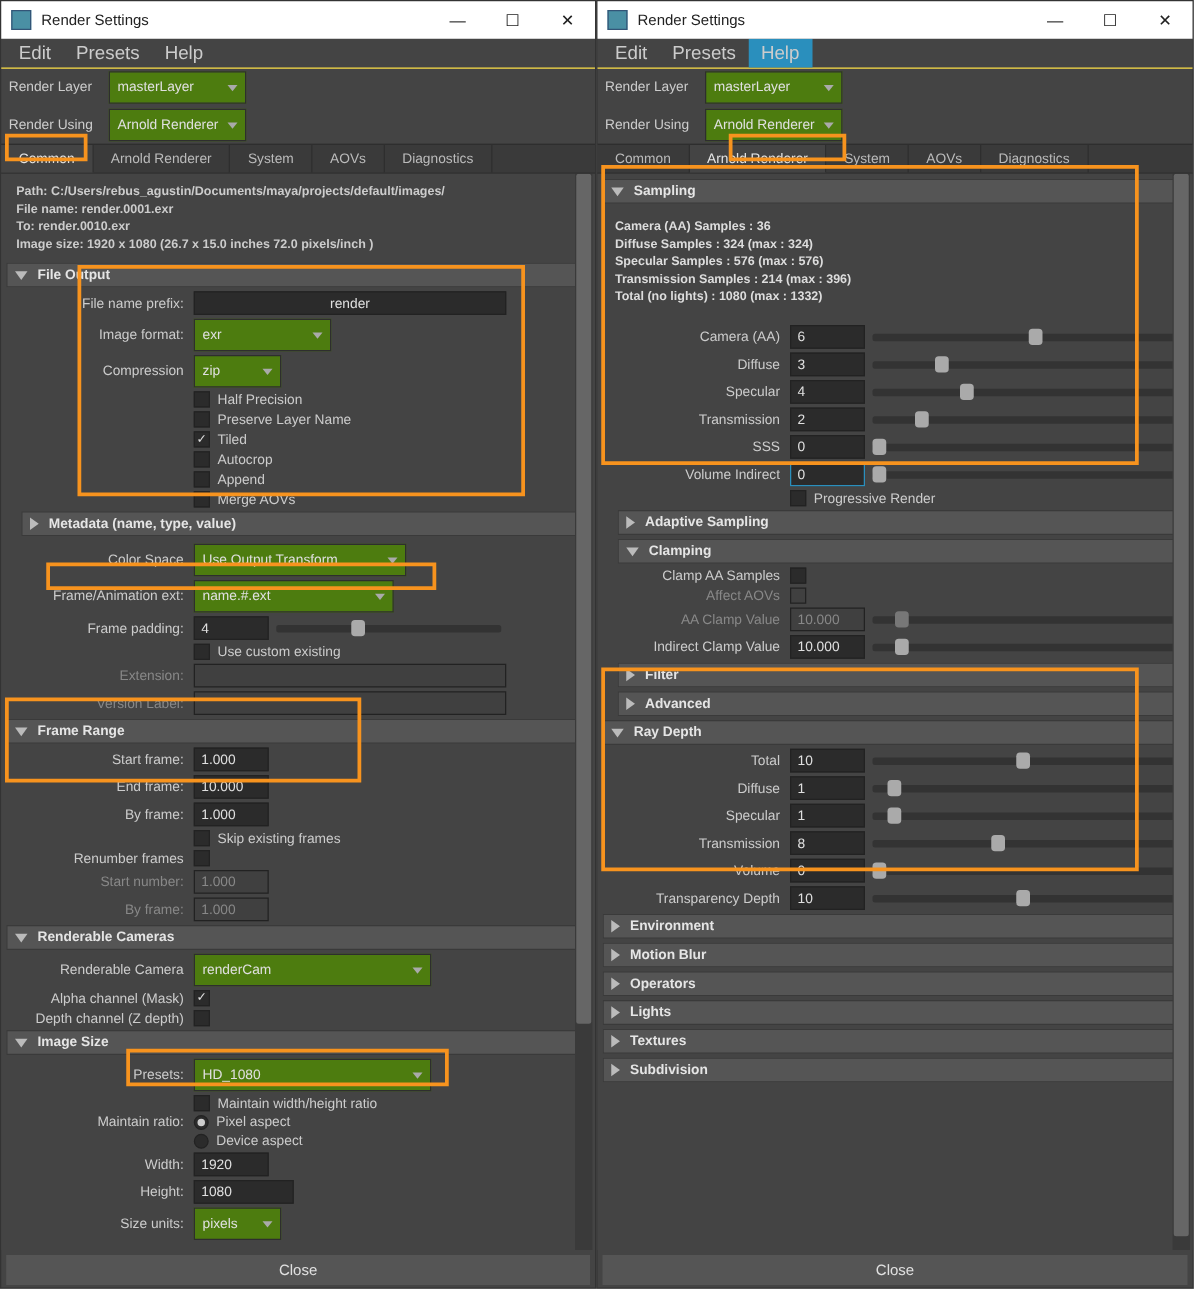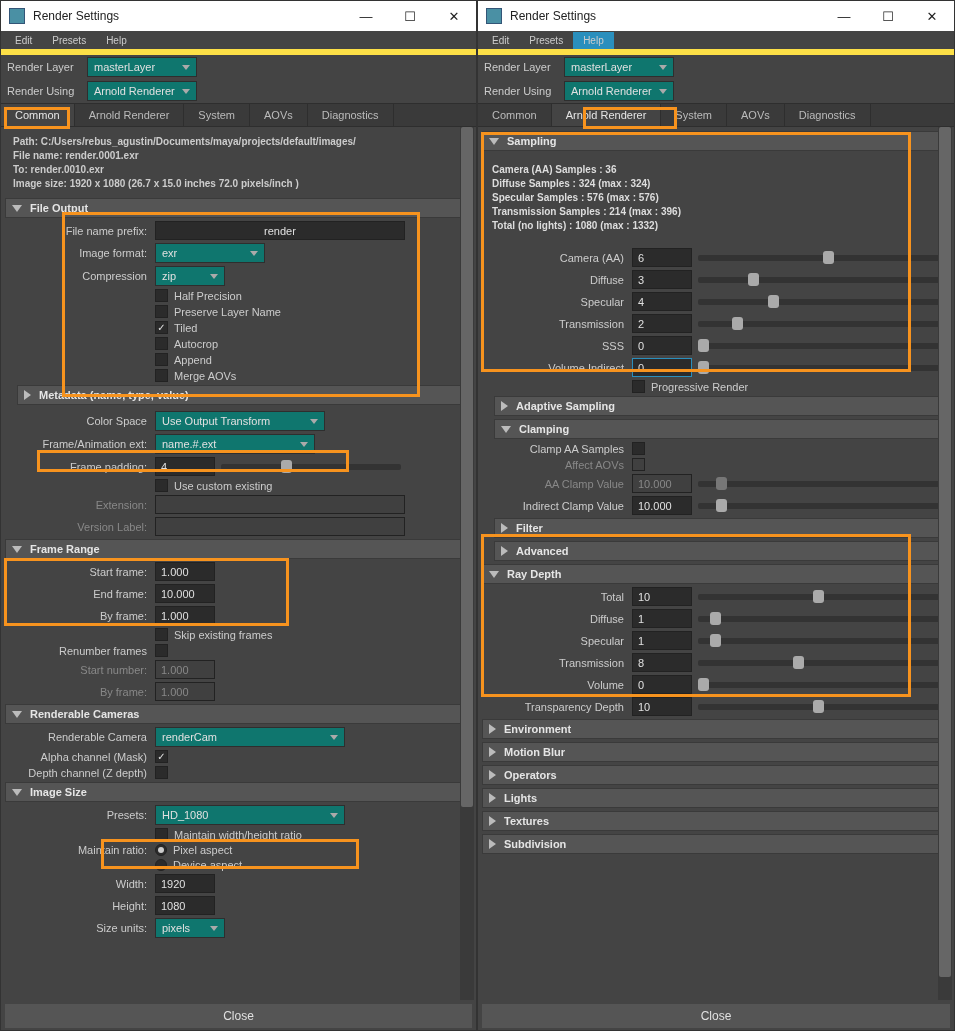--- a/index.html
+++ b/index.html
@@ -5,26 +5,26 @@
 *{box-sizing:border-box;margin:0;padding:0;font-family:Arial,sans-serif}
 body{background:#fff;width:955px;height:1031px;position:relative;overflow:hidden}
 .window{position:absolute;background:#444;border:1px solid #333;display:flex;flex-direction:column}
 .w1{left:0;top:0;width:477px;height:1031px}
 .w2{left:477px;top:0;width:478px;height:1031px}
 .titlebar{background:#fff;height:30px;display:flex;align-items:center;padding:0 8px;position:relative}
 .titlebar .logo{width:16px;height:16px;background:#4a90a4;margin-right:8px;border:1px solid #357}
 .titlebar .title{font-size:12px;color:#222}
 .titlebar .wbtns{position:absolute;right:0;top:0;display:flex}
 .titlebar .wbtns div{width:44px;height:30px;display:flex;align-items:center;justify-content:center;font-size:13px;color:#222}
-.menubar{background:#444;height:24px;display:flex;align-items:flex-end;padding:0 4px;font-size:10px;color:#ccc;border-bottom:6px solid #fde047}
+.menubar{background:#444;height:24px;display:flex;align-items:flex-start;padding:0 4px;font-size:15px;color:#ccc;border-bottom:1px solid #fde047}
 .menubar .menu{padding:3px 10px}
 .menubar .menu.hl{background:#2a8fbd}
 .row{display:flex;align-items:center;padding:2px 6px;font-size:11px;color:#ccc}
 .row .lbl{text-align:right;padding-right:6px;flex-shrink:0;color:#ccc}
-.dropdown{background:#0f766e;border:1px solid #2e2e2e;color:#e0e0e0;font-size:11px;height:20px;display:flex;align-items:center;padding:0 6px;position:relative}
+.dropdown{background:#4d7c0f;border:1px solid #2e2e2e;color:#e0e0e0;font-size:11px;height:20px;display:flex;align-items:center;padding:12px 6px;position:relative}
 .dropdown .caret{position:absolute;right:6px;width:0;height:0;border-left:4px solid transparent;border-right:4px solid transparent;border-top:5px solid #aaa}
 .tabs{display:flex;background:#3a3a3a;border-top:1px solid #2e2e2e;border-bottom:1px solid #2e2e2e;font-size:11px}
 .tabs .tab{padding:5px 14px;color:#bbb;border-right:1px solid #2e2e2e}
 .tabs .tab.active{background:#444;color:#e5e5e5}
 .content{flex:1;overflow:hidden;background:#444;padding:4px 4px 4px 4px;position:relative}
 .pathinfo{font-size:10px;color:#ccc;padding:4px 8px;line-height:14px;}
 .pathinfo b{font-weight:bold}
 .section-hdr{background:#555;height:20px;display:flex;align-items:center;padding:0 6px;font-size:11px;color:#e5e5e5;margin-top:3px;border:1px solid #3a3a3a}
 .section-hdr .tri{width:0;height:0;margin-right:8px}
 .tri.open{border-left:5px solid transparent;border-right:5px solid transparent;border-top:7px solid #bbb}
@@ -265,21 +265,21 @@
         <span class="flbl"></span>
         <div class="radio"></div>
         <span>Device aspect</span>
       </div>
     <div class="formrow">
         <span class="flbl">Width:</span>
         <input class="textinput" style="width: 60px;" value="1920">
       </div>
     <div class="formrow">
         <span class="flbl">Height:</span>
-        <input class="textinput" style="width: 60px;" value="1080">
+        <input class="textinput" style="width: 80px;" value="1080">
       </div>
     <div class="formrow">
         <span class="flbl">Size units:</span>
         <div class="dropdown" style="width:70px">
           <span>pixels</span>
           <span class="caret"></span>
         </div>
       </div>
 
     <div class="scrollbar">

